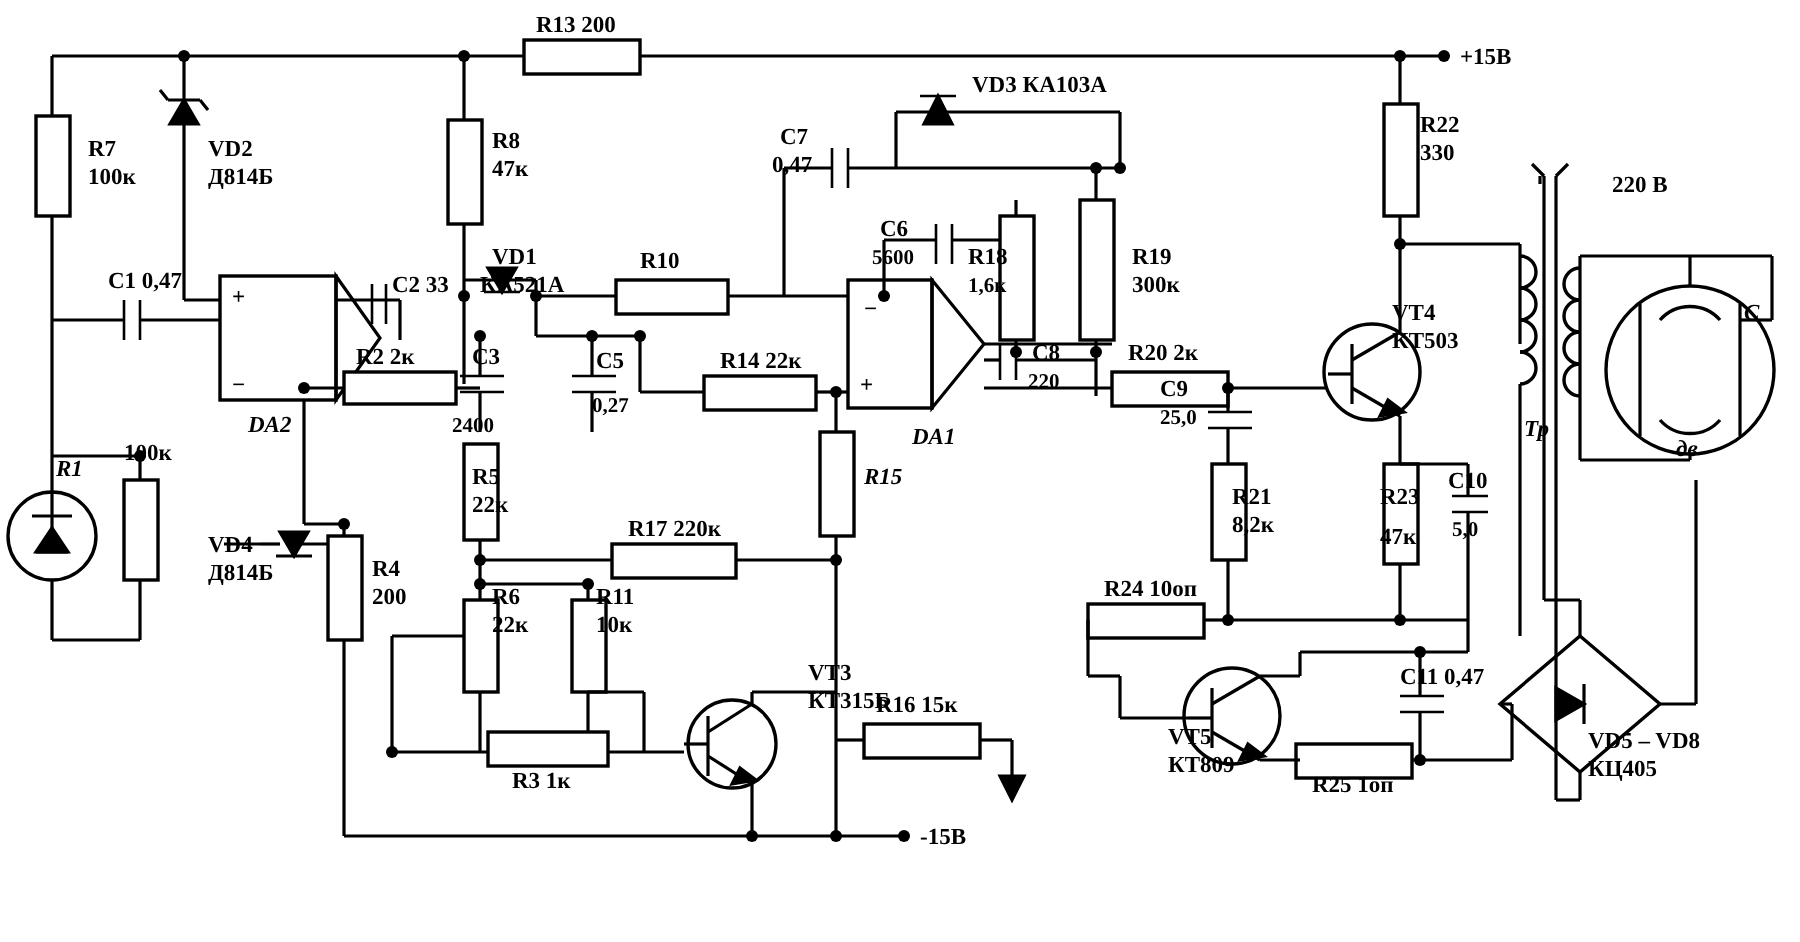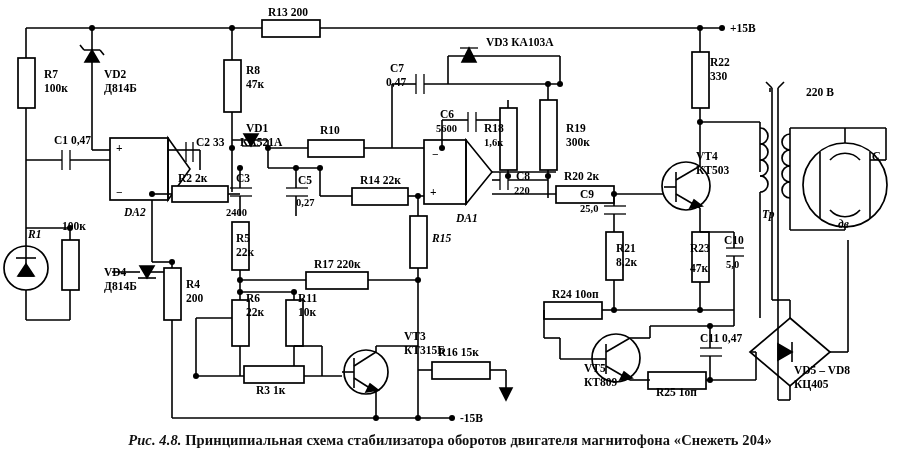--- a/index.html
+++ b/index.html
@@ -594,18 +594,14 @@
     <circle cx="196" cy="376" r="3" fill="#000"></circle>
     <circle cx="172" cy="262" r="3" fill="#000"></circle>
     <circle cx="70" cy="228" r="3" fill="#000"></circle>
     <circle cx="508" cy="176" r="3" fill="#000"></circle>
     <circle cx="548" cy="176" r="3" fill="#000"></circle>
     <circle cx="152" cy="194" r="3" fill="#000"></circle>
   </g>
 
 </svg>
 
-<div class="caption">
-  <span class="fig-num">Рис. 4.8.</span>
-  <span>Принципиальная схема стабилизатора оборотов двигателя магнитофона «Снежеть 204»</span>
+
 </div>
 
-</div>
-
 </body></html>

